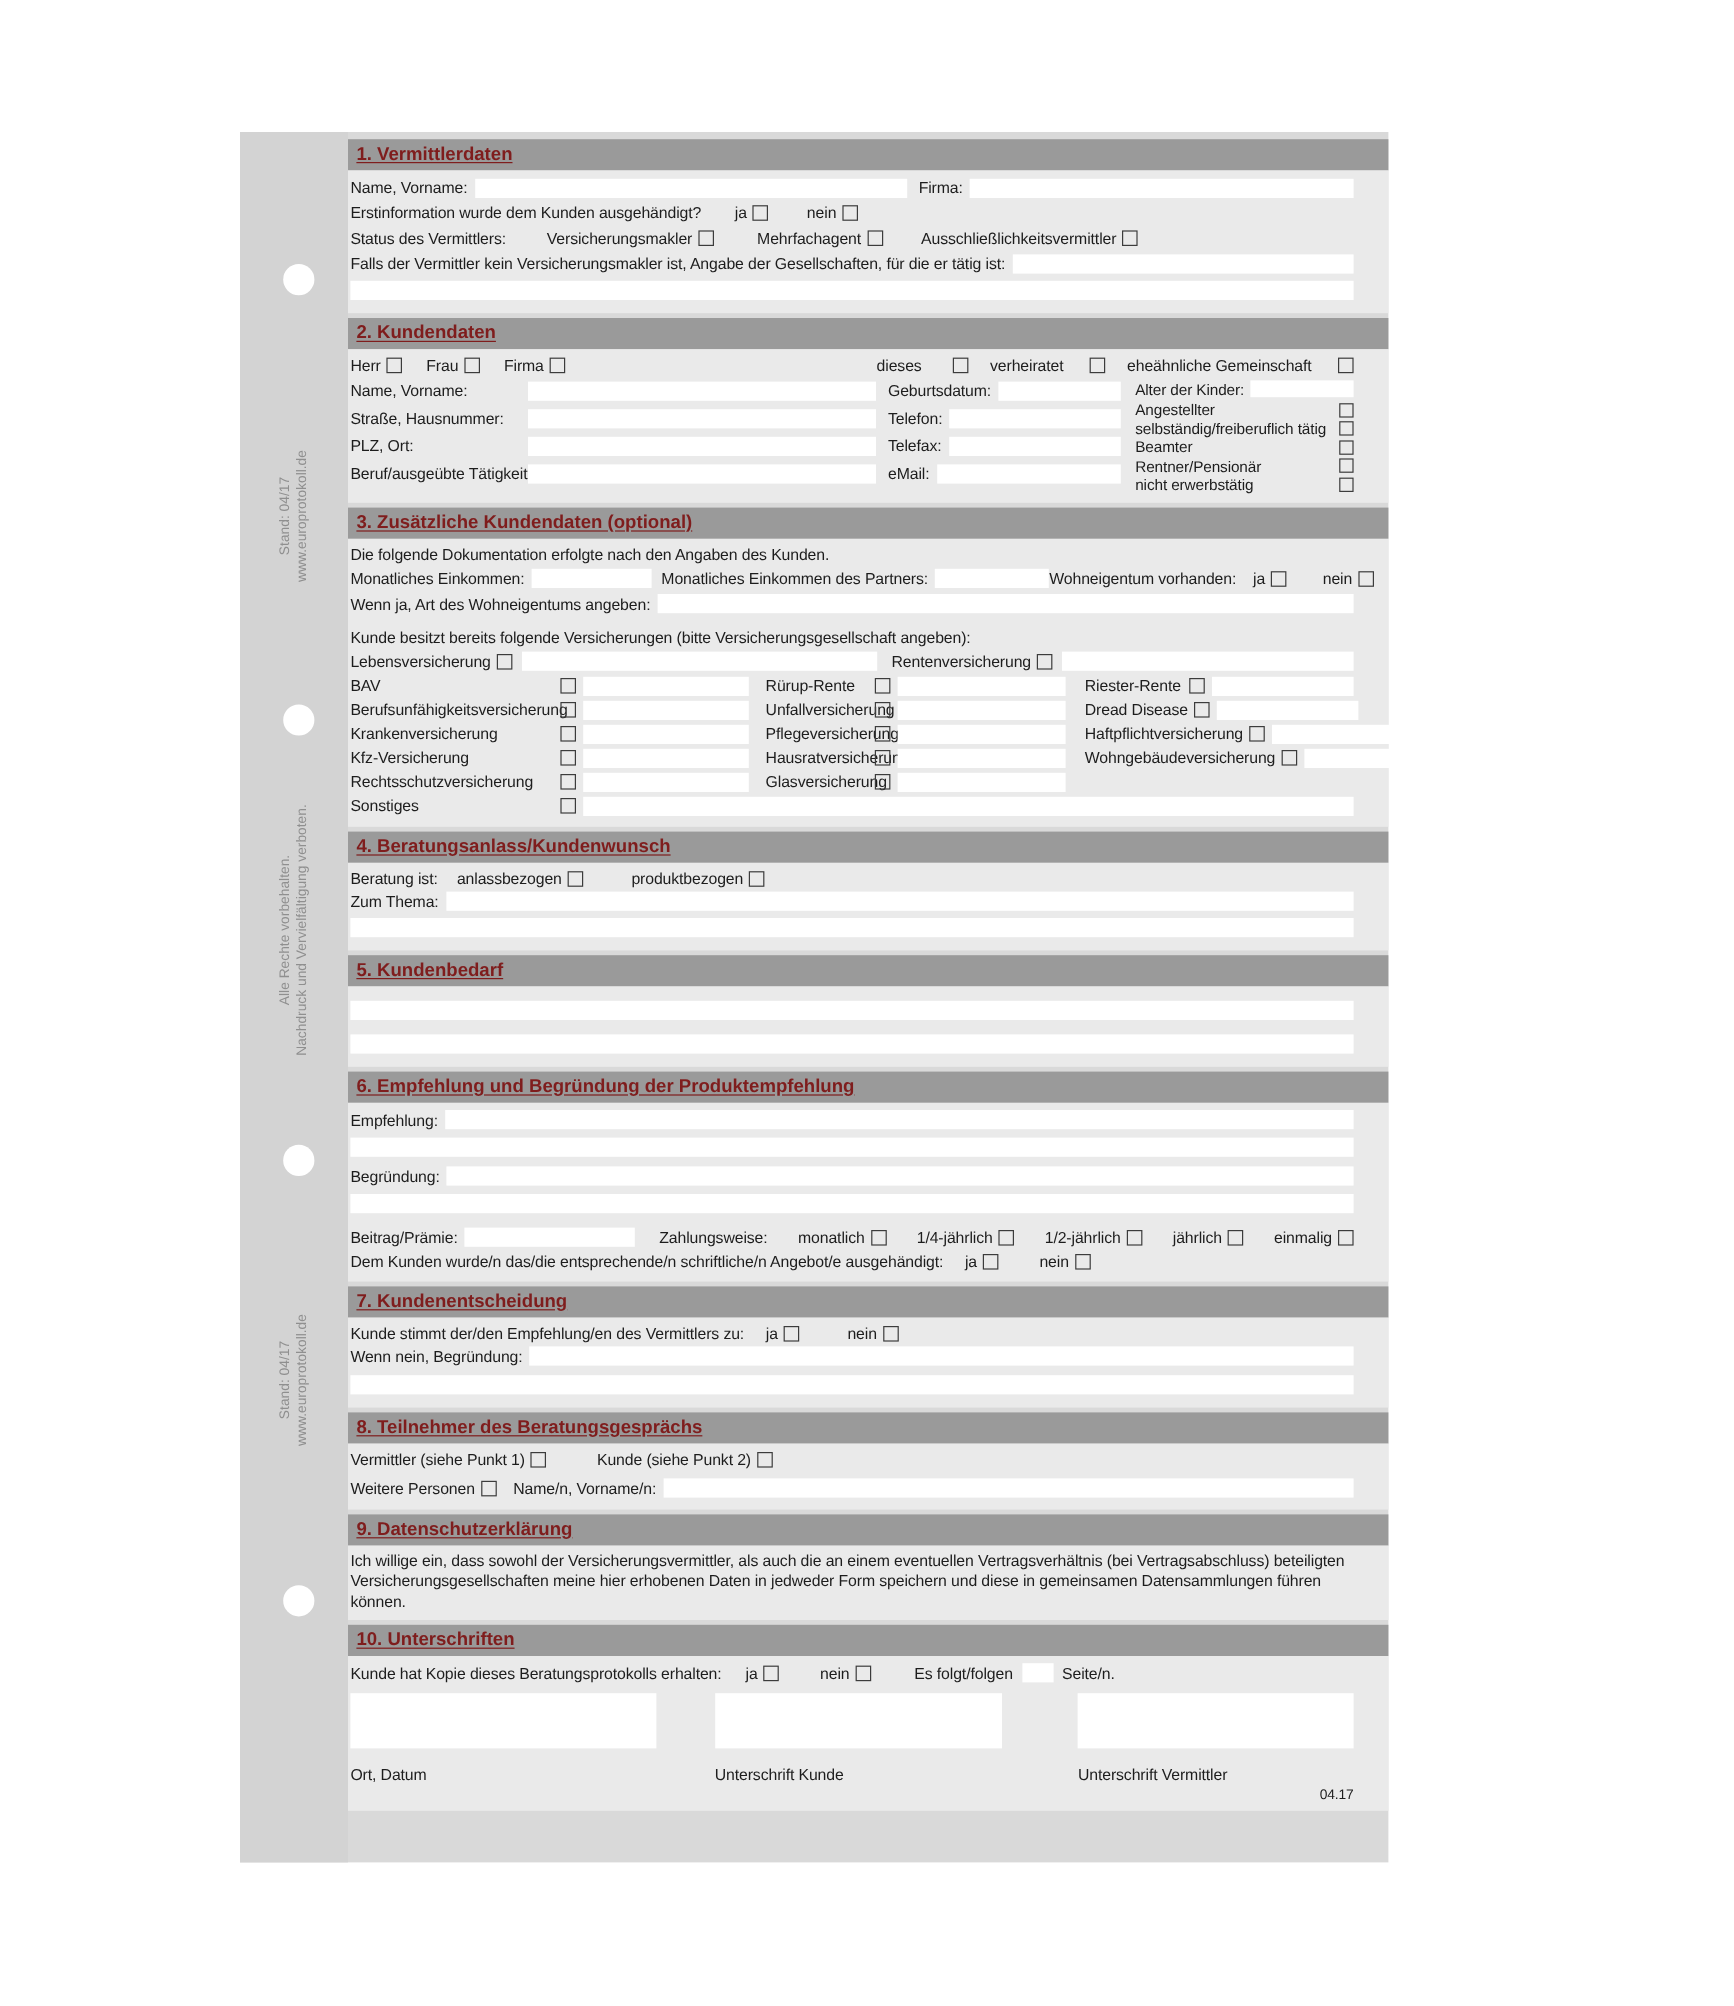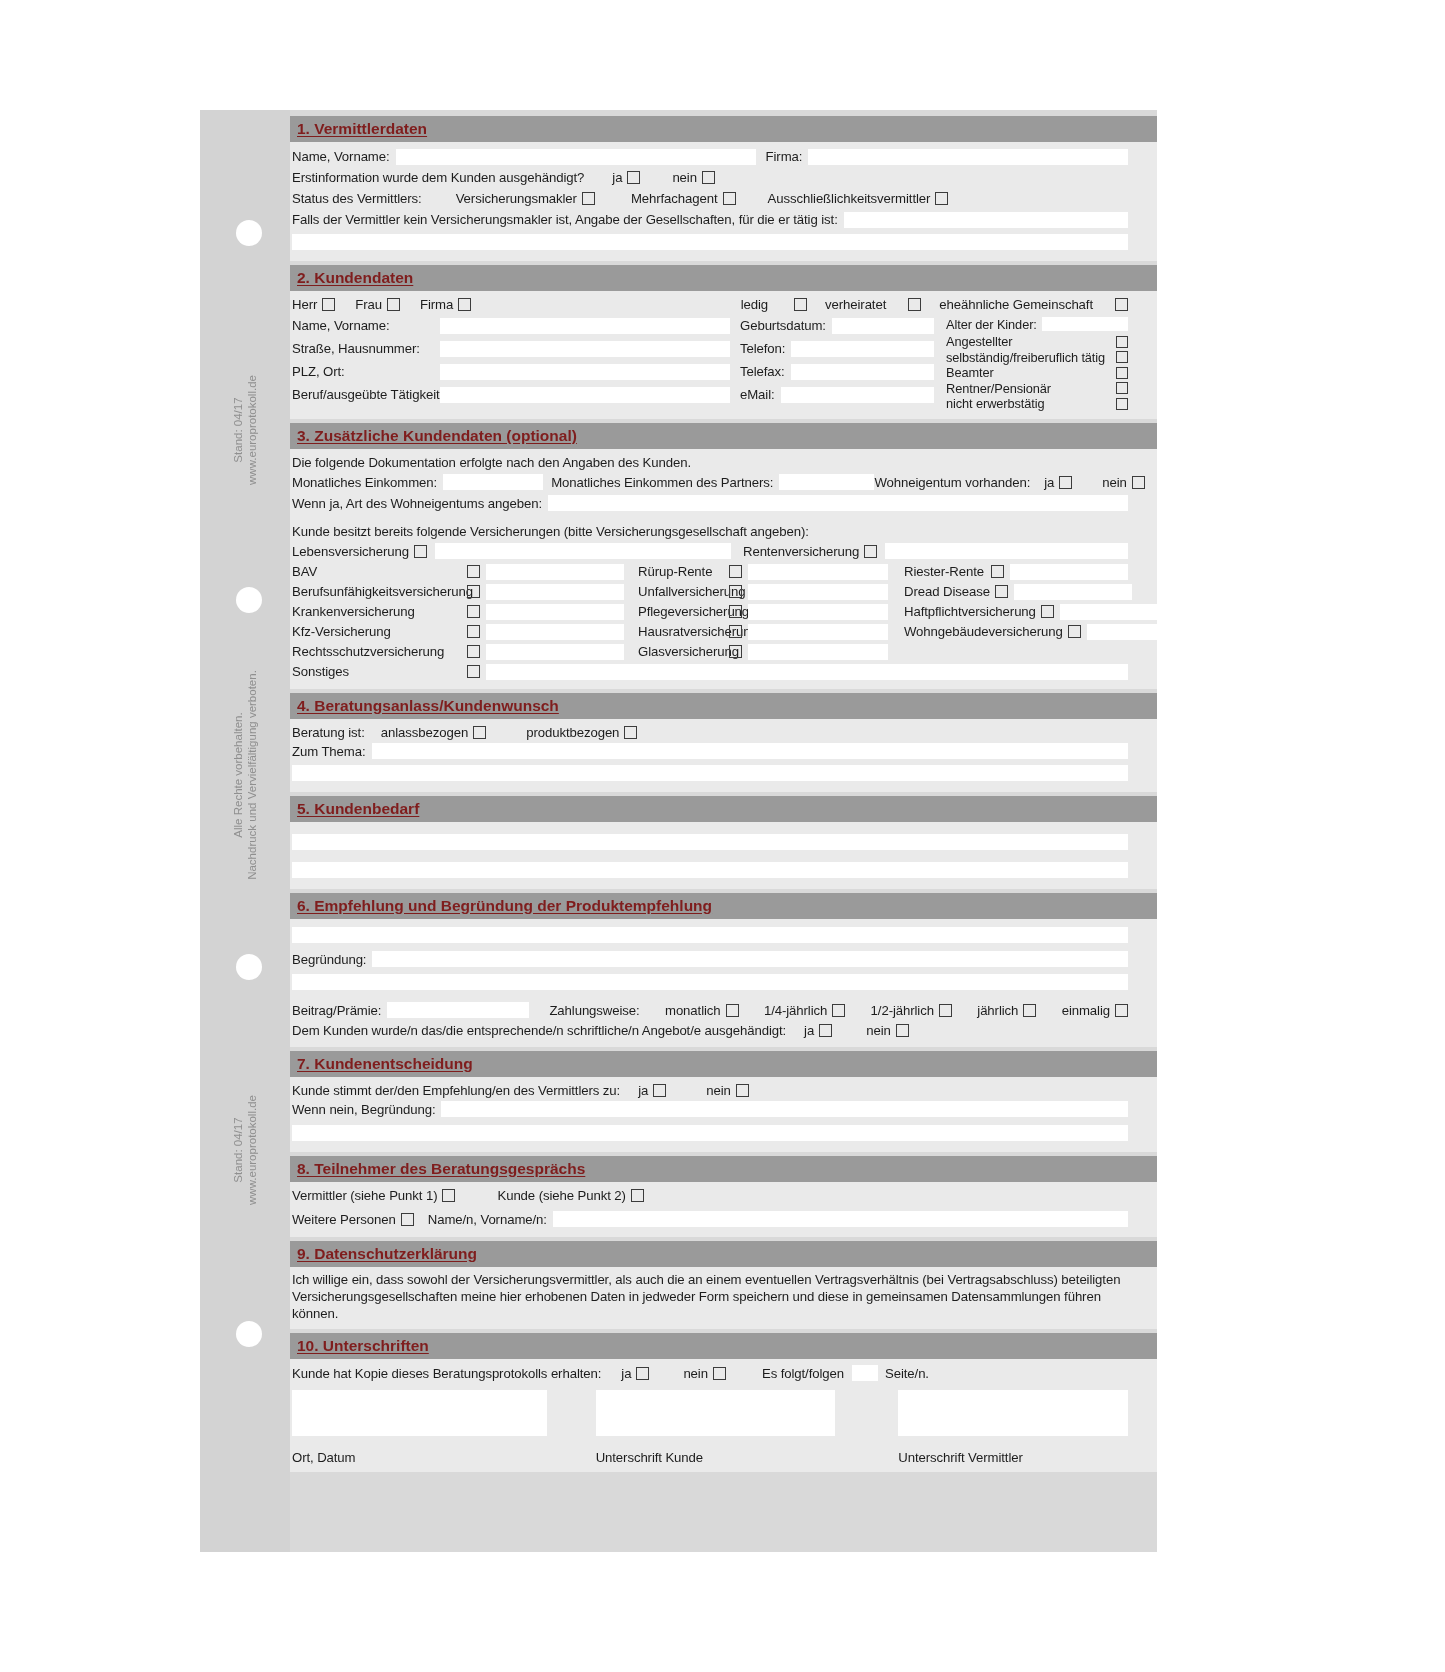--- a/index.html
+++ b/index.html
@@ -140,21 +140,21 @@
 
     <div class="bar"><span>2. Kundendaten</span></div>
     <div class="sec-body">
       <div class="row tight">
         <span class="lbl">Herr</span>
         <span class="cb"></span>
         <span class="lbl" style="margin-left:20px">Frau</span>
         <span class="cb"></span>
         <span class="lbl" style="margin-left:20px">Firma</span>
         <span class="cb"></span>
-        <span class="lbl ml-auto">ledig</span>
+        <span class="lbl ml-auto">dieses</span>
         <span class="cb" style="margin-left:26px"></span>
         <span class="lbl" style="margin-left:18px">verheiratet</span>
         <span class="cb" style="margin-left:22px"></span>
         <span class="lbl" style="margin-left:18px">eheähnliche Gemeinschaft</span>
         <span class="cb" style="margin-left:22px"></span>
       </div>
       <div class="s2-cols">
         <div class="s2-left">
           <div class="row">
             <span class="lbl c1">Name, Vorname:</span>
@@ -350,20 +350,24 @@
     </div>
 
     <div class="bar"><span>5. Kundenbedarf</span></div>
     <div class="sec-body">
       <div class="line" style="margin-top:8px"></div>
       <div class="line" style="margin-top:12px"></div>
     </div>
 
     <div class="bar"><span>6. Empfehlung und Begründung der Produktempfehlung</span></div>
     <div class="sec-body">
+      <div class="row">
+        <span class="lbl">Empfehlung:</span>
+        <span class="inp grow" style="margin-left:6px"></span>
+      </div>
       <div class="line"></div>
       <div class="row" style="margin-top:6px">
         <span class="lbl">Begründung:</span>
         <span class="inp grow" style="margin-left:6px"></span>
       </div>
       <div class="line"></div>
       <div class="row" style="margin-top:10px">
         <span class="lbl">Beitrag/Prämie:</span>
         <span class="inp" style="width:142px;margin-left:6px"></span>
         <span class="lbl" style="margin-left:20px">Zahlungsweise:</span>
@@ -443,16 +447,17 @@
         </div>
         <div class="sig-cell2">
           <div class="sig-box"></div>
           <div class="sig-lbl">Unterschrift Kunde</div>
         </div>
         <div class="sig-cell3">
           <div class="sig-box"></div>
           <div class="sig-lbl">Unterschrift Vermittler</div>
         </div>
       </div>
+      <div class="version">04.17</div>
     </div>
 
   </div>
 </div>
 
 </body></html>

